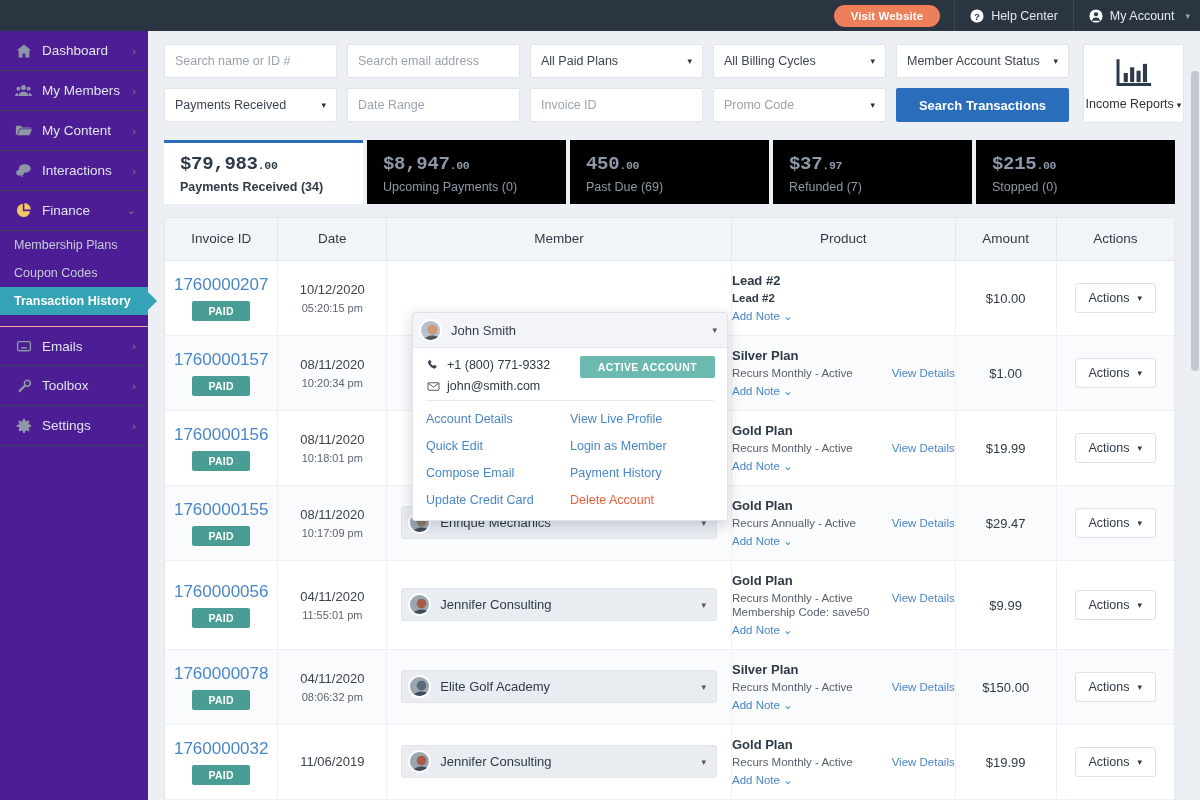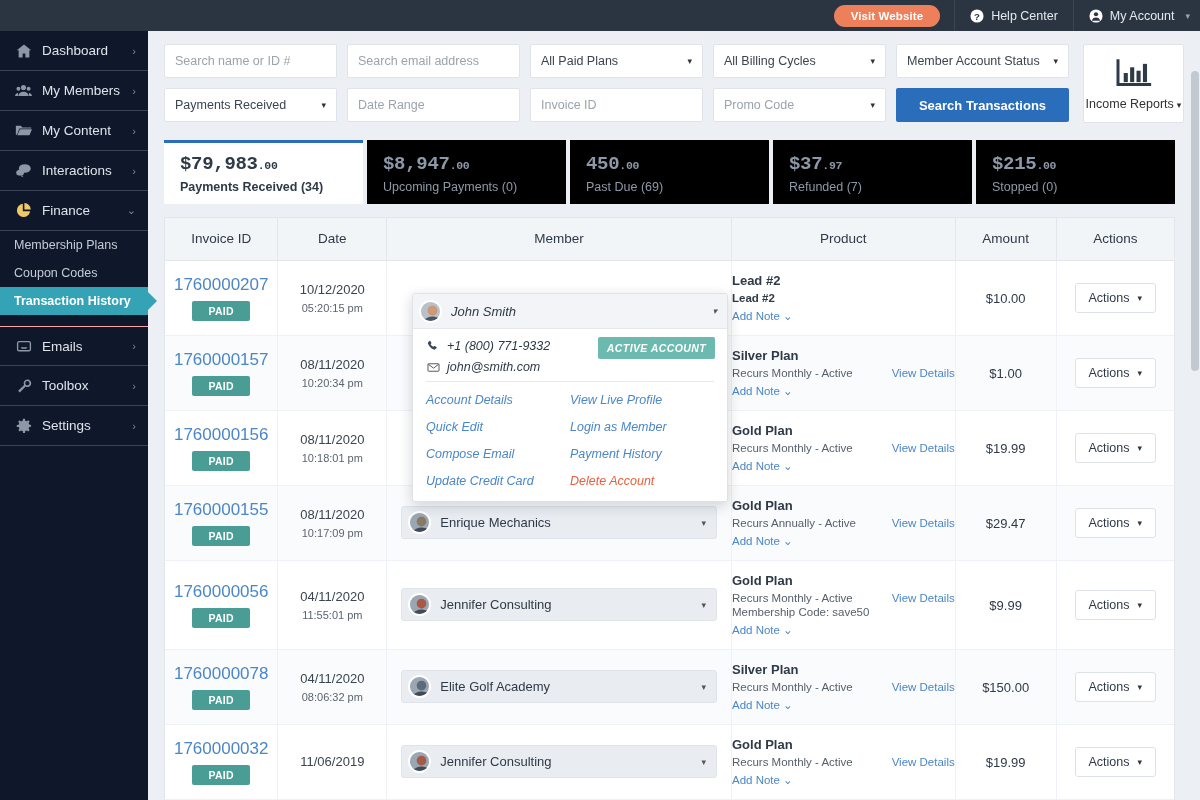--- a/index.html
+++ b/index.html
@@ -28,21 +28,21 @@
     border-left: 1px solid #3b4653; cursor: pointer;
   }
   .tb-item.last { padding-right: 9px; }
   .tb-caret { color: #9aa5b2; font-size: 9px; padding: 0 10px 0 2px;
     display: flex; align-items: center; cursor: pointer;}
   .circ-icon { width: 14px; height: 14px; flex: 0 0 14px; }
 
   
   .sidebar {
     position: absolute; left: 0; top: 31px; width: 148px; height: 769px;
-    background: #0f172a;
+    background: #4c1d95;
   }
   .nav-item {
     height: 40px; display: flex; align-items: center;
     padding: 0 12px 0 14px; color: #dfe4ea; font-size: 13.5px;
     border-bottom: 1px solid #3a4553; cursor: pointer;
   }
   .nav-item .ico { width: 19px; flex: 0 0 19px; margin-right: 9px;
      display: flex; align-items: center; justify-content: center; color: #8d97a5;}
   .nav-item .lbl { flex: 1 1 auto; }
   .nav-item .chev { color: #7d8794; font-size: 11px; }
@@ -152,39 +152,39 @@
   .amt-val { font-size: 13px; color: #2e3a48; }
   .actions-btn {
     display: inline-flex; align-items: center; gap: 8px;
     border: 1px solid #dde2e8; background: #fff; border-radius: 3px;
     padding: 7px 13px; font-size: 12.5px; color: #2e3a48; cursor: pointer;
   }
   .actions-btn .car { font-size: 9px; }
 
   
   .popup {
-    position: absolute; left: 412px; top: 293px; width: 316px;
+    position: absolute; left: 412px; top: 312px; width: 316px;
     background: #fff; border: 1px solid #dfe3e8; border-radius: 3px;
-    box-shadow: 0 4px 14px rgba(20,30,45,.18); z-index: 40; font-style: italic;
+    box-shadow: 0 4px 14px rgba(20,30,45,.18); z-index: 40;
   }
   .pop-head {
     height: 35px; background: #f2f4f7; border-bottom: 1px solid #e4e8ed;
     display: flex; align-items: center; padding: 0 10px 0 6px; cursor: pointer;
   }
   .pop-head .nm { font-size: 13px; color: #2e3a48; }
   .pop-head .car { margin-left: auto; font-size: 9px; color: #555; }
   .pop-body { padding: 10px 13px 0 13px; position: relative; }
   .pop-line { display: flex; align-items: center; gap: 7px;
      font-size: 12.5px; color: #2e3a48; margin-bottom: 7px; }
   .pop-line .gi { width: 14px; flex: 0 0 14px; color: #3d4855;
      display:flex; align-items:center; justify-content:center;}
   .badge-active {
     position: absolute; right: 12px; top: 8px; background: #6cb9b0;
     color: #fff; font-size: 10.5px; font-weight: bold; letter-spacing: .4px;
-    padding: 5px 9px; border-radius: 2px;
+    padding: 5px 18px; border-radius: 2px;
   }
   .pop-div { height: 1px; background: #e6eaef; margin: 6px 13px 0 13px; }
   .pop-links { display: grid; grid-template-columns: 1fr 1fr;
      padding: 11px 13px 13px 13px; row-gap: 13px; }
   .pop-links a { font-size: 12.5px; color: #4a86c8; text-decoration: none;
      cursor: pointer; }
   .pop-links a.danger { color: #e4603f; }
 
   
   .scrollbar { position: absolute; right: 0; top: 31px; width: 11px;

